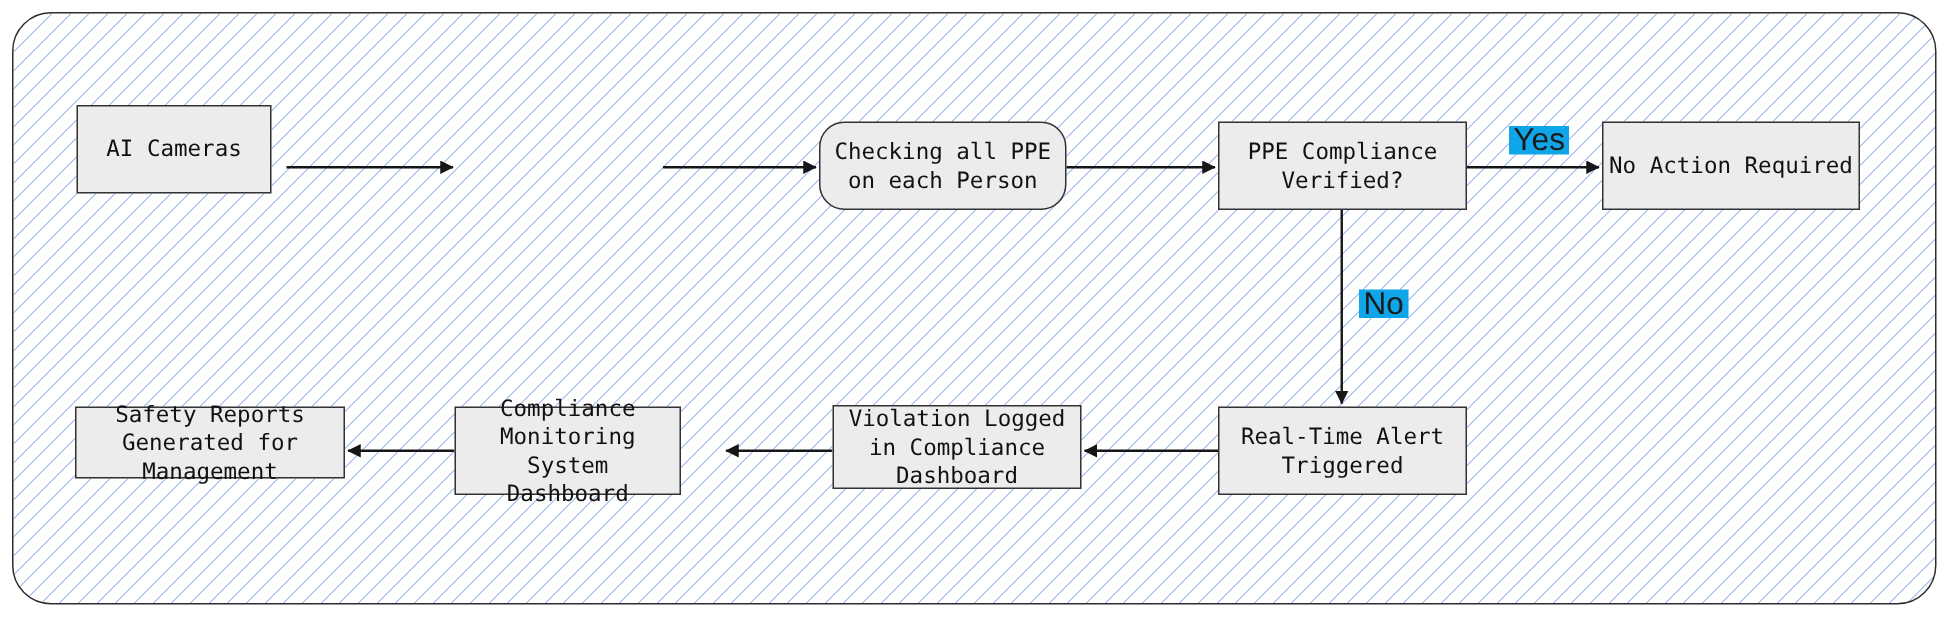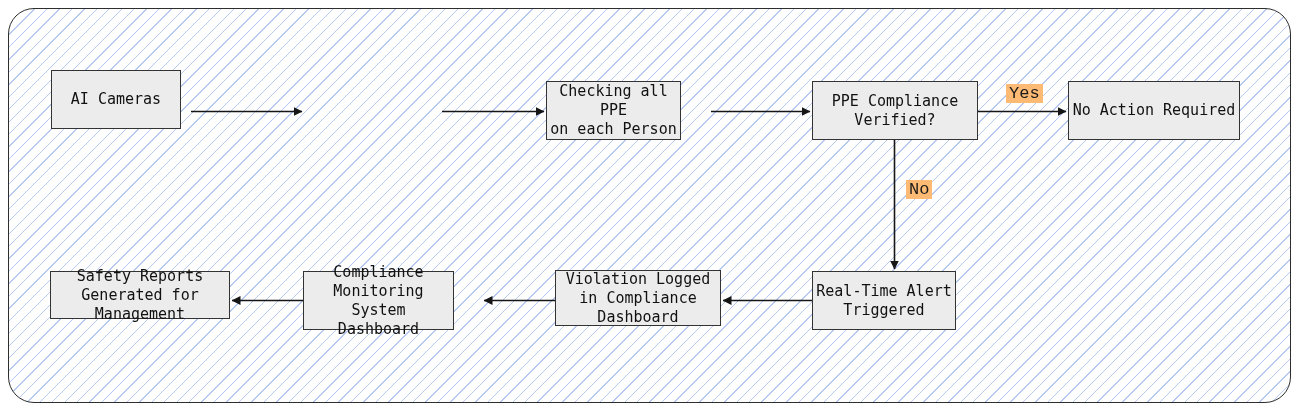--- a/index.html
+++ b/index.html
@@ -47,39 +47,39 @@
     justify-content: center;
     text-align: center;
     font-family: "DejaVu Sans Mono", monospace;
     font-size: 15px;
     line-height: 19px;
     color: #111111;
     white-space: pre-line;
   }
   .edge-label {
     position: absolute;
-    font-family: Liberation Mono, monospace;
-    font-size: 17px;
+    font-family: Liberation Sans, sans-serif;
+    font-size: 21px;
     line-height: 19px;
     color: #1a1a1a;
-    background: #fdba74;
+    background: #0ea5e9;
     padding: 0 3px;
   }
   
   #n0 { left: 51px;   top: 70px;  width: 130px; height: 59px; }
   #n1 { left: 304px;  top: 81px;  width: 138px; height: 60px; }
-  #n2 { left: 546px;  top: 81px;  width: 135px; height: 59px; }
+  #n2 { left: 546px;  top: 81px;  width: 165px; height: 59px; border-radius: 17px; }
   #n3 { left: 812px;  top: 81px;  width: 166px; height: 59px; }
   #n4 { left: 1068px; top: 81px;  width: 172px; height: 59px; }
-  #n5 { left: 812px;  top: 271px; width: 144px; height: 59px; }
+  #n5 { left: 812px;  top: 271px; width: 166px; height: 59px; }
   #n6 { left: 555px;  top: 270px; width: 166px; height: 56px; }
   #n7 { left: 303px;  top: 271px; width: 151px; height: 59px; }
   #n8 { left: 50px;   top: 271px; width: 180px; height: 48px; }
   #yes-label { left: 1006px; top: 84px; }
-  #no-label  { left: 906px;  top: 180px; }
+  #no-label  { left: 906px;  top: 193px; }
 </style>
 </head>
 <body>
 
 <div class="canvas">
 
   <div class="frame"></div>
 
   <svg class="edges" width="1299" height="411" aria-hidden="true">
     <defs>

